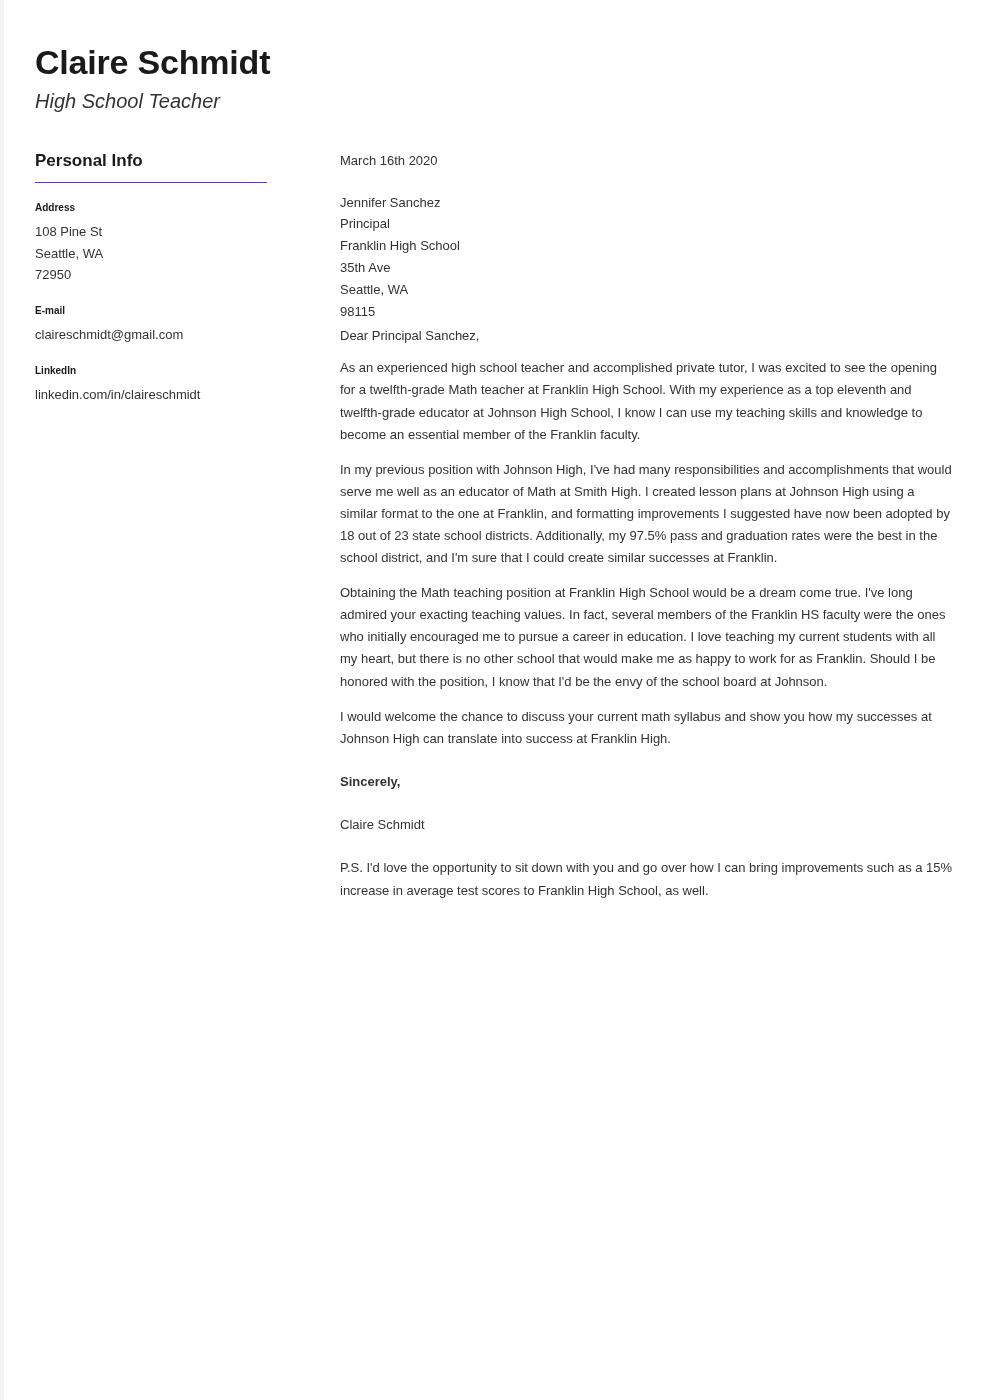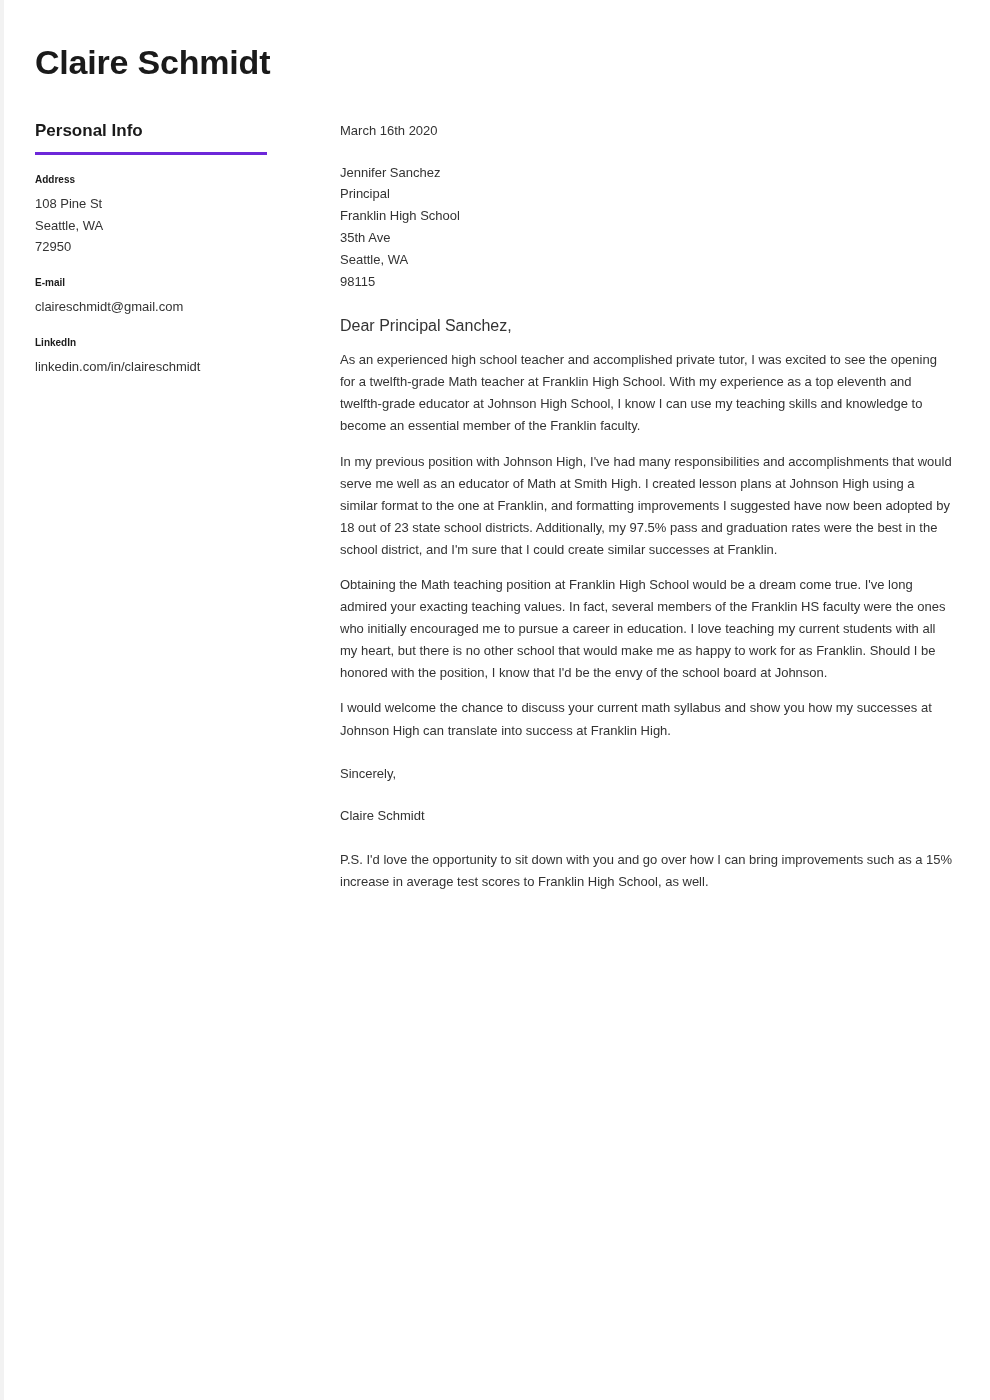--- a/index.html
+++ b/index.html
@@ -60,21 +60,21 @@
     flex: 0 0 252px;
     padding-right: 20px;
     box-sizing: border-box;
   }
   .sidebar-heading {
     font-size: 17px;
     font-weight: bold;
     color: #1a1a1a;
     margin: 0 0 10px 0;
     padding-bottom: 11px;
-    border-bottom: 3px solid #6d28d9;
+    border-bottom: 1px solid #6d28d9;
   }
   .info-block {
     margin-top: 17px;
   }
   .info-label {
     font-size: 10px;
     font-weight: bold;
     color: #1a1a1a;
     margin-bottom: 6px;
     line-height: 1.5;
@@ -94,38 +94,39 @@
     color: #333333;
     line-height: 1.6;
     margin-bottom: 20px;
   }
   .recipient-line {
     font-size: 13px;
     color: #333333;
     line-height: 1.68;
   }
   .salutation {
-    font-size: 16px;
-    color: #333333;
-    margin-top: 20px;
+    font-size: 13px;
+    color: #333333;
+    margin-top: 3px;
     line-height: 1.6;
   }
   .body-para {
     font-size: 13px;
     color: #333333;
     line-height: 1.7;
     margin-top: 11px;
     max-width: 650px;
     text-align: left;
   }
   .closing {
     font-size: 13px;
     color: #333333;
     margin-top: 22px;
     line-height: 1.6;
+    font-weight: bold;
   }
   .signature {
     font-size: 13px;
     color: #333333;
     margin-top: 22px;
     line-height: 1.6;
   }
   .postscript {
     font-size: 13px;
     color: #333333;
@@ -136,20 +137,21 @@
 </style>
 </head>
 <body>
 
 <div class="left-accent"></div>
 
 <div class="page">
 
   <div class="header">
     <h1 class="name">Claire Schmidt</h1>
+    <div class="job-title">High School Teacher</div>
   </div>
 
   <div class="columns">
 
     <aside class="sidebar">
       <div class="sidebar-heading">Personal Info</div>
 
       <div class="info-block">
         <div class="info-label">Address</div>
         <div class="info-value">108 Pine St</div>

